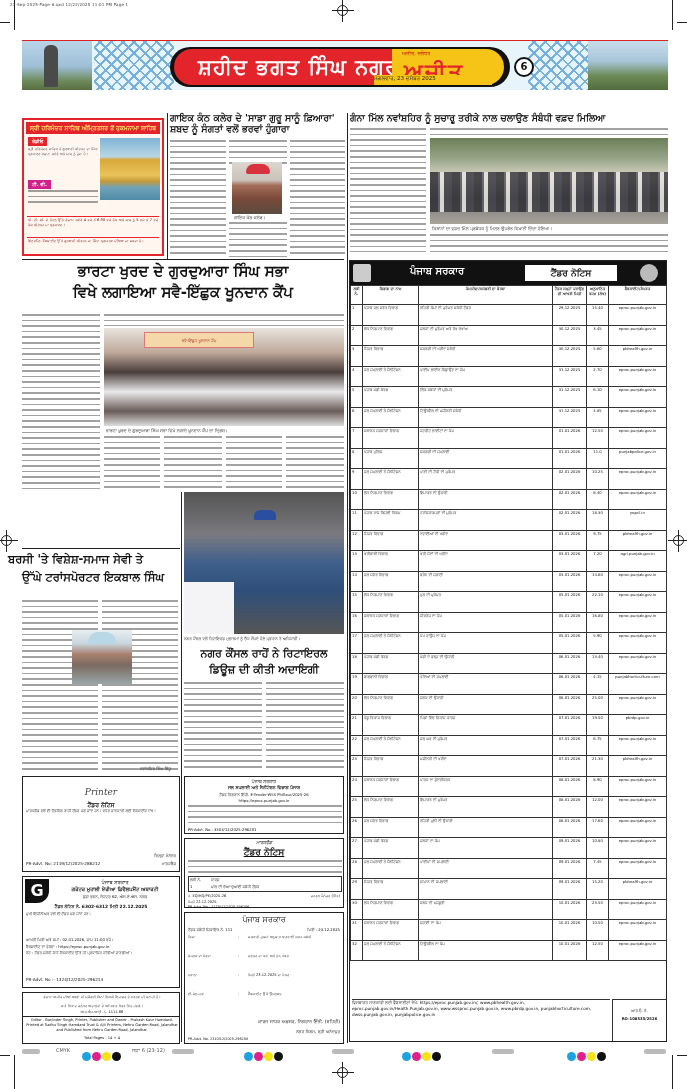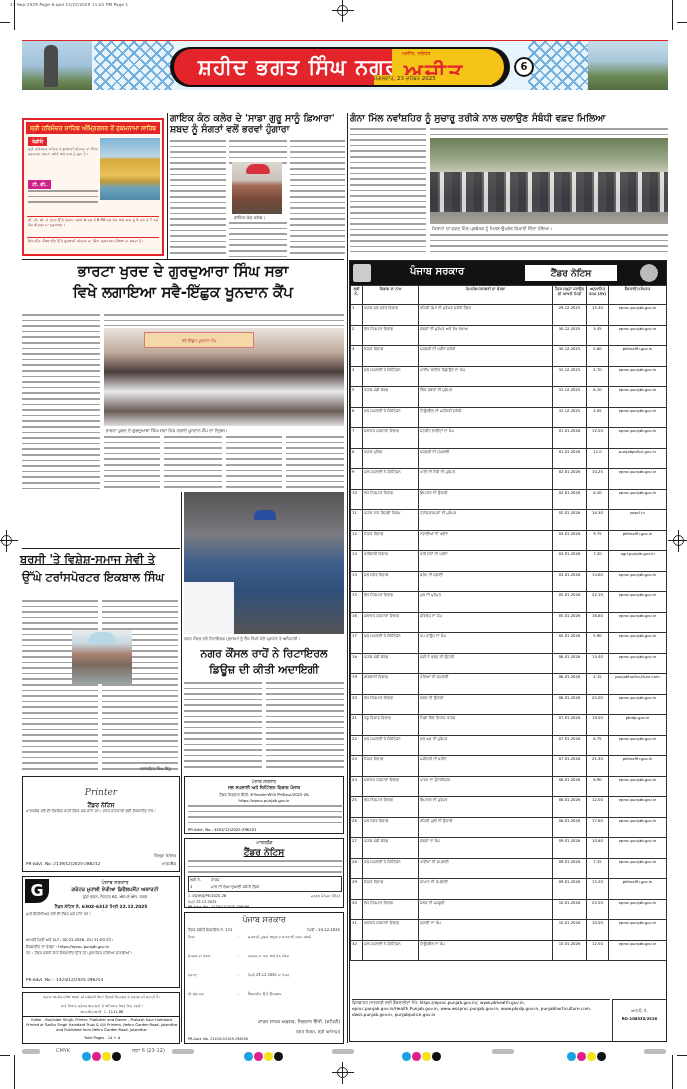--- a/index.html
+++ b/index.html
@@ -144,21 +144,21 @@
 <div class="abs txt txt-lines" style="left:104px;top:314px;width:240px;height:12px;"></div>
 <div class="abs photo" style="left:104px;top:328px;width:240px;height:98px;background:linear-gradient(180deg,#e8e4de 0%,#bfa99a 25%,#4a3e3c 45%,#e9e9ea 65%,#6a5c58 85%,#ddd 100%);">
   <div class="abs" style="left:40px;top:4px;width:110px;height:16px;background:#f4d8a8;border:1px solid #d77;font-size:4px;color:#a22;text-align:center;line-height:16px;">ਸਵੈ-ਇੱਛੁਕ ਖੂਨਦਾਨ ਕੈਂਪ</div>
 </div>
 <div class="abs caption" style="left:106px;top:428px;">ਭਾਰਟਾ ਖੁਰਦ ਦੇ ਗੁਰਦੁਆਰਾ ਸਿੰਘ ਸਭਾ ਵਿਖੇ ਲਗਾਏ ਖੂਨਦਾਨ ਕੈਂਪ ਦਾ ਦ੍ਰਿਸ਼।</div>
 <div class="abs txt txt-lines" style="left:104px;top:436px;width:56px;height:54px;"></div>
 <div class="abs txt txt-lines" style="left:164px;top:436px;width:58px;height:54px;"></div>
 <div class="abs txt txt-lines" style="left:226px;top:436px;width:56px;height:54px;"></div>
 <div class="abs txt txt-lines" style="left:286px;top:436px;width:58px;height:54px;"></div>
 
-<div class="abs headline" style="left:20px;top:552px;width:158px;font-size:11.5px;line-height:15px;text-decoration:underline;">ਬਰਸੀ 'ਤੇ ਵਿਸ਼ੇਸ਼-ਸਮਾਜ ਸੇਵੀ ਤੇ</div>
+<div class="abs headline" style="left:8px;top:552px;width:158px;font-size:11.5px;line-height:15px;">ਬਰਸੀ 'ਤੇ ਵਿਸ਼ੇਸ਼-ਸਮਾਜ ਸੇਵੀ ਤੇ</div>
 <div class="abs headline" style="left:22px;top:570px;width:158px;font-size:11.5px;line-height:15px;">ਉੱਘੇ ਟਰਾਂਸਪੋਰਟਰ ਇਕਬਾਲ ਸਿੰਘ</div>
 <div class="abs txt txt-lines" style="left:22px;top:600px;width:76px;height:172px;"></div>
 <div class="abs txt txt-lines" style="left:102px;top:600px;width:76px;height:172px;"></div>
 <div class="abs photo" style="left:72px;top:630px;width:60px;height:54px;background:linear-gradient(180deg,#e8eef0 0%,#c8d6de 25%,#a98070 45%,#7a6a60 65%,#9aa5a8 100%);">
   <div class="abs" style="left:16px;top:2px;width:28px;height:12px;background:#b8d8e8;border-radius:10px 10px 2px 2px;"></div>
 </div>
 <div class="abs caption" style="left:140px;top:766px;font-size:4px;">ਨਵਾਂਸ਼ਹਿਰ ਸਿੰਘ ਸਿੱਧੂ</div>
 
 <div class="abs photo" style="left:184px;top:492px;width:160px;height:142px;background:linear-gradient(180deg,#555 0%,#7a7a80 30%,#3f5f8c 50%,#2f4f7a 70%,#555 100%);">
   <div class="abs" style="left:0;top:90px;width:50px;height:52px;background:#f4f4f6;"></div>

